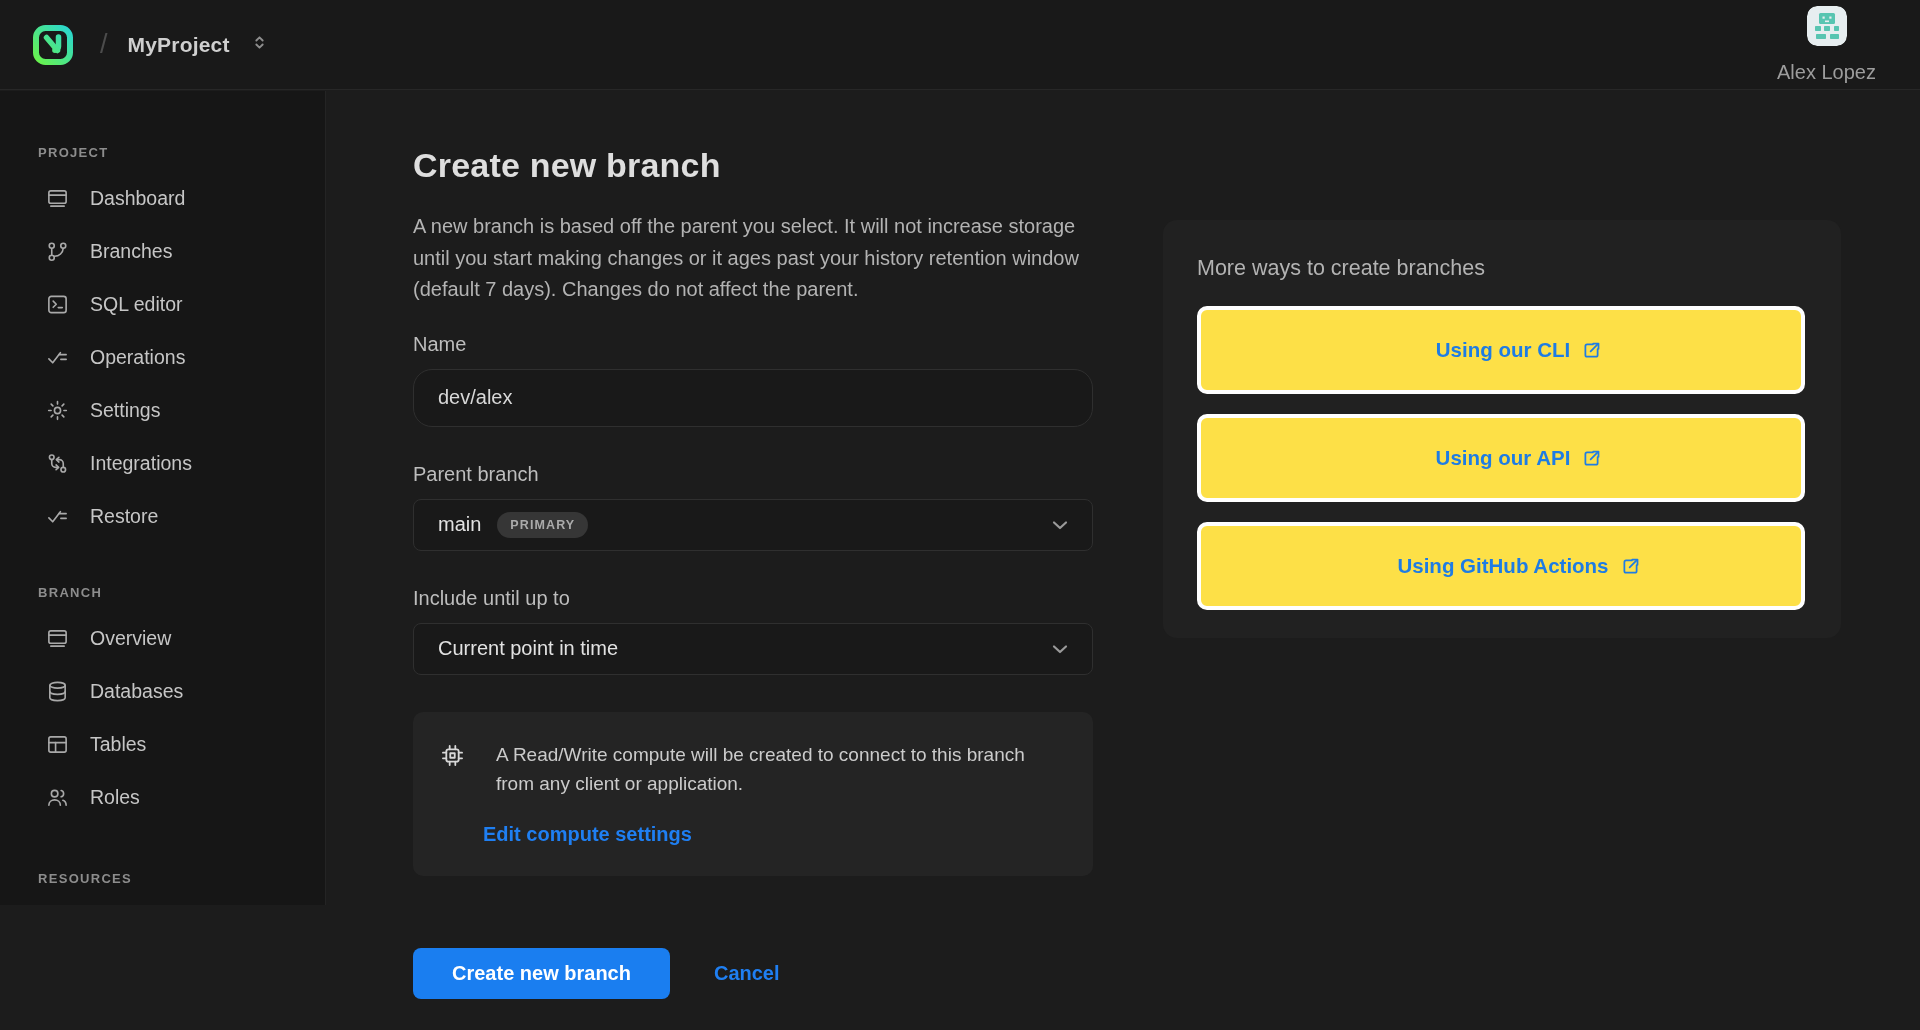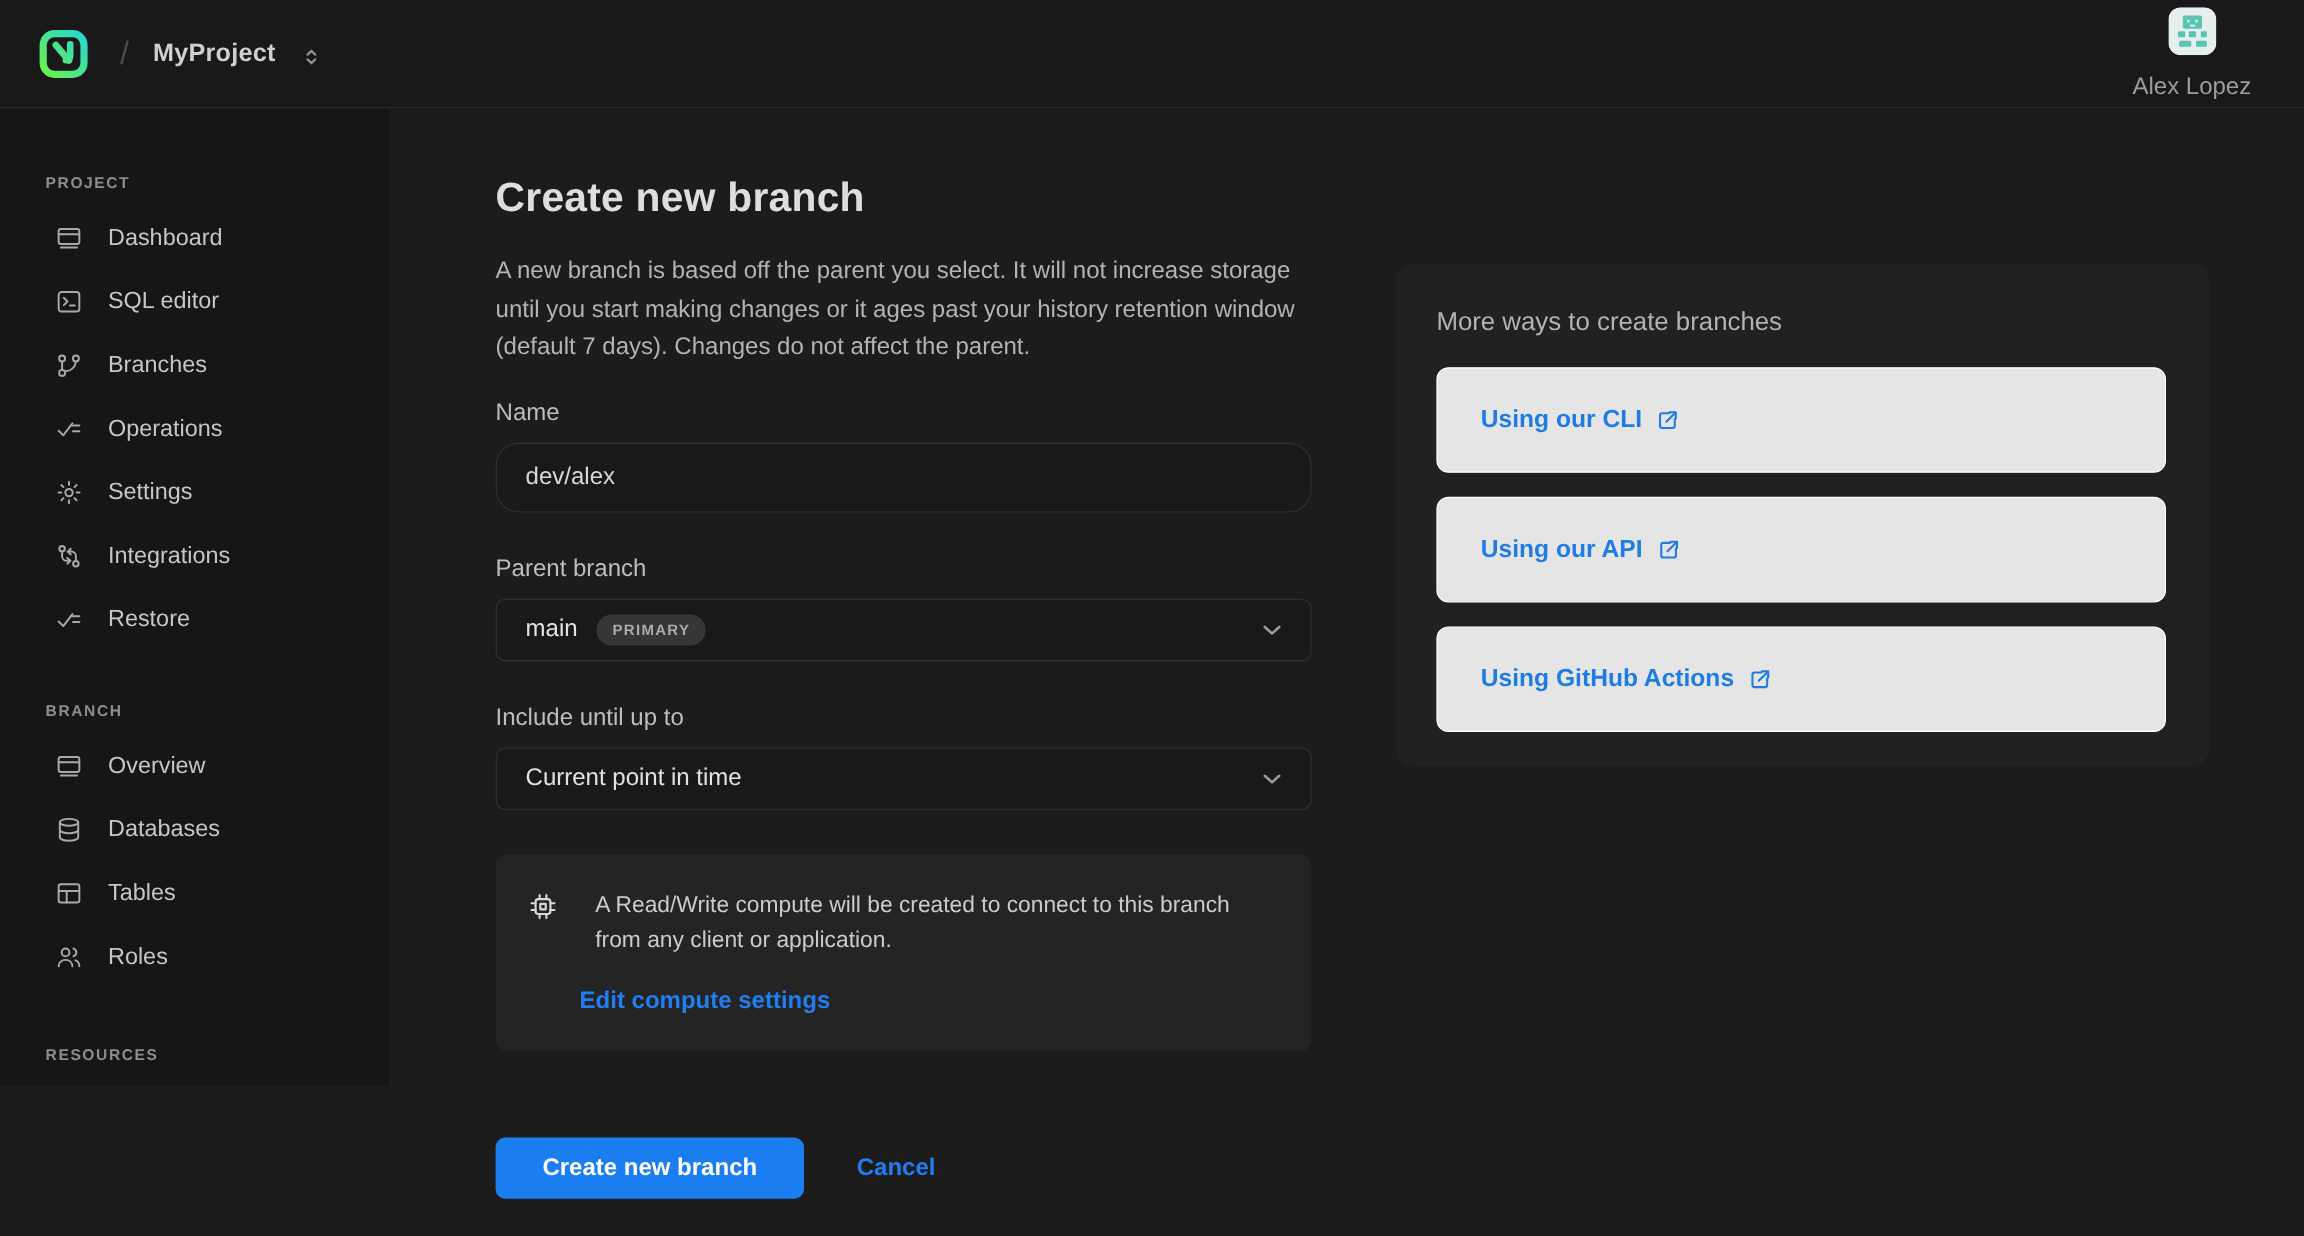--- a/index.html
+++ b/index.html
@@ -14,21 +14,21 @@
     background-size: 7px 7px;
   }
   
   .topbar {
     position: absolute; top: 0; left: 0; width: 1920px; height: 90px;
     background: #191919; border-bottom: 1px solid #272727;
     display: flex; align-items: center; padding: 0 44px 0 30px;
   }
   .topbar .logo { width: 46px; height: 46px; display: block; cursor: pointer; }
   .crumb-sep { color: #4c4c4c; font-size: 27px; font-weight: 300; margin: 0 20px 0 24px; }
-  .project-switcher { display: flex; align-items: flex-end; gap: 20px; cursor: pointer; }
+  .project-switcher { display: flex; align-items: flex-start; gap: 20px; cursor: pointer; }
   .project-name { color: #cfcfcf; font-size: 21px; font-weight: 700; letter-spacing: .2px; }
   .updown { color: #8e8e8e; }
   .topbar-right { margin-left: auto; display: flex; align-items: center; gap: 15px; cursor: pointer; flex-direction: column; }
   .avatar { width: 40px; height: 40px; border-radius: 10px; display: block; }
   .user-name { color: #9d9d9d; font-size: 20px; }
 
   
   .sidebar {
     position: absolute; top: 91px; left: 0; width: 326px; height: 814px;
     background: #161616; border-right: 1px solid #242424; padding-top: 54px;
@@ -89,22 +89,22 @@
   }
   .link-cancel { color: #1f7ff2; font-size: 20px; font-weight: 700; margin-left: 44px; text-decoration: none; cursor: pointer; }
 
   
   .aside-card {
     position: absolute; left: 836px; top: 129px; width: 678px; height: 418px;
     background: #212121; border-radius: 14px; padding: 36px 36px 0 34px;
   }
   .aside-title { color: #b3b3b3; font-size: 21.5px; margin: 0 0 25px 0; font-weight: 400; }
   .aside-item {
-    height: 88px; background: #e5e5e5; border: 1px solid #ffffff; border-radius: 10px;
-    display: flex; align-items: center; padding-left: 36px; margin-bottom: 20px; cursor: pointer;
+    height: 88px; background: #fde047; border: 4px solid #ffffff; border-radius: 10px;
+    display: flex; align-items: center; padding-left: 36px; margin-bottom: 20px; cursor: pointer; justify-content: center;
   }
   .aside-link {
     color: #1e7ce4; font-size: 20.5px; font-weight: 700; text-decoration: none;
     display: flex; align-items: center; gap: 11px;
   }
   .ext { color: #1e7ce4; }
   svg.icon { display: block; }
 </style>
 </head>
 <body>
@@ -163,39 +163,39 @@
             <path d="M3 8.5h18"></path>
             <path d="M5 20h14"></path>
           </svg>
       </span>
       <span class="nav-label">Dashboard</span>
     </div>
 
     <div class="nav-item">
       <span class="nav-icon">
         <svg class="icon" width="23" height="23" viewBox="0 0 24 24" fill="none" stroke="currentColor" stroke-width="1.7" stroke-linecap="round" stroke-linejoin="round">
-            <rect x="3" y="3.5" width="18" height="17" rx="2.5"></rect>
-            <path d="M7.5 8.5l3.2 3.2-3.2 3.2"></path>
-            <path d="M12.8 15.2h4.2"></path>
-          </svg>
-      </span>
-      <span class="nav-label">SQL editor</span>
-    </div>
-
-    <div class="nav-item">
-      <span class="nav-icon">
-        <svg class="icon" width="23" height="23" viewBox="0 0 24 24" fill="none" stroke="currentColor" stroke-width="1.7" stroke-linecap="round" stroke-linejoin="round">
             <path d="M6 9v7"></path>
             <circle cx="18" cy="6" r="2.6"></circle>
             <circle cx="6" cy="6" r="2.6"></circle>
             <circle cx="6" cy="18.5" r="2.6"></circle>
             <path d="M18 8.6a9 9 0 0 1-9 8.4"></path>
           </svg>
       </span>
       <span class="nav-label">Branches</span>
+    </div>
+
+    <div class="nav-item">
+      <span class="nav-icon">
+        <svg class="icon" width="23" height="23" viewBox="0 0 24 24" fill="none" stroke="currentColor" stroke-width="1.7" stroke-linecap="round" stroke-linejoin="round">
+            <rect x="3" y="3.5" width="18" height="17" rx="2.5"></rect>
+            <path d="M7.5 8.5l3.2 3.2-3.2 3.2"></path>
+            <path d="M12.8 15.2h4.2"></path>
+          </svg>
+      </span>
+      <span class="nav-label">SQL editor</span>
     </div>
 
     <div class="nav-item">
       <span class="nav-icon">
         <svg class="icon" width="23" height="23" viewBox="0 0 24 24" fill="none" stroke="currentColor" stroke-width="1.7" stroke-linecap="round" stroke-linejoin="round">
             <path d="M3 13.5l4 4L15 7"></path>
             <path d="M13.5 9h7.5"></path>
             <path d="M15.5 14h5.5"></path>
           </svg>
       </span>

